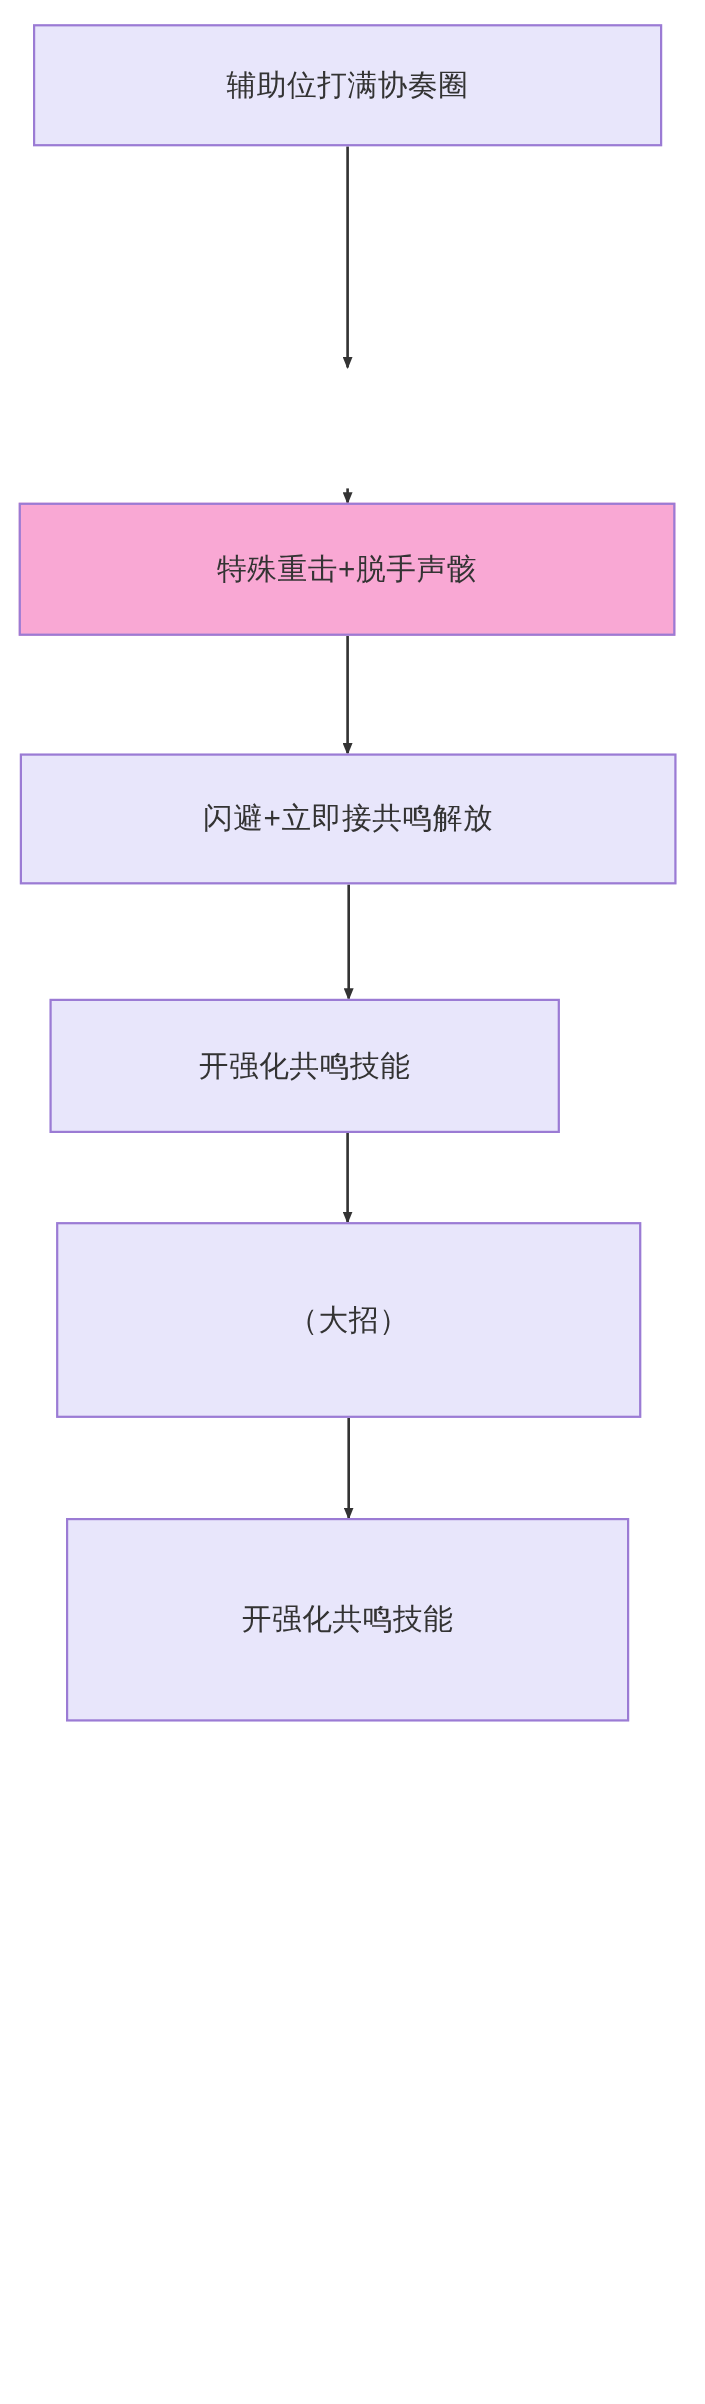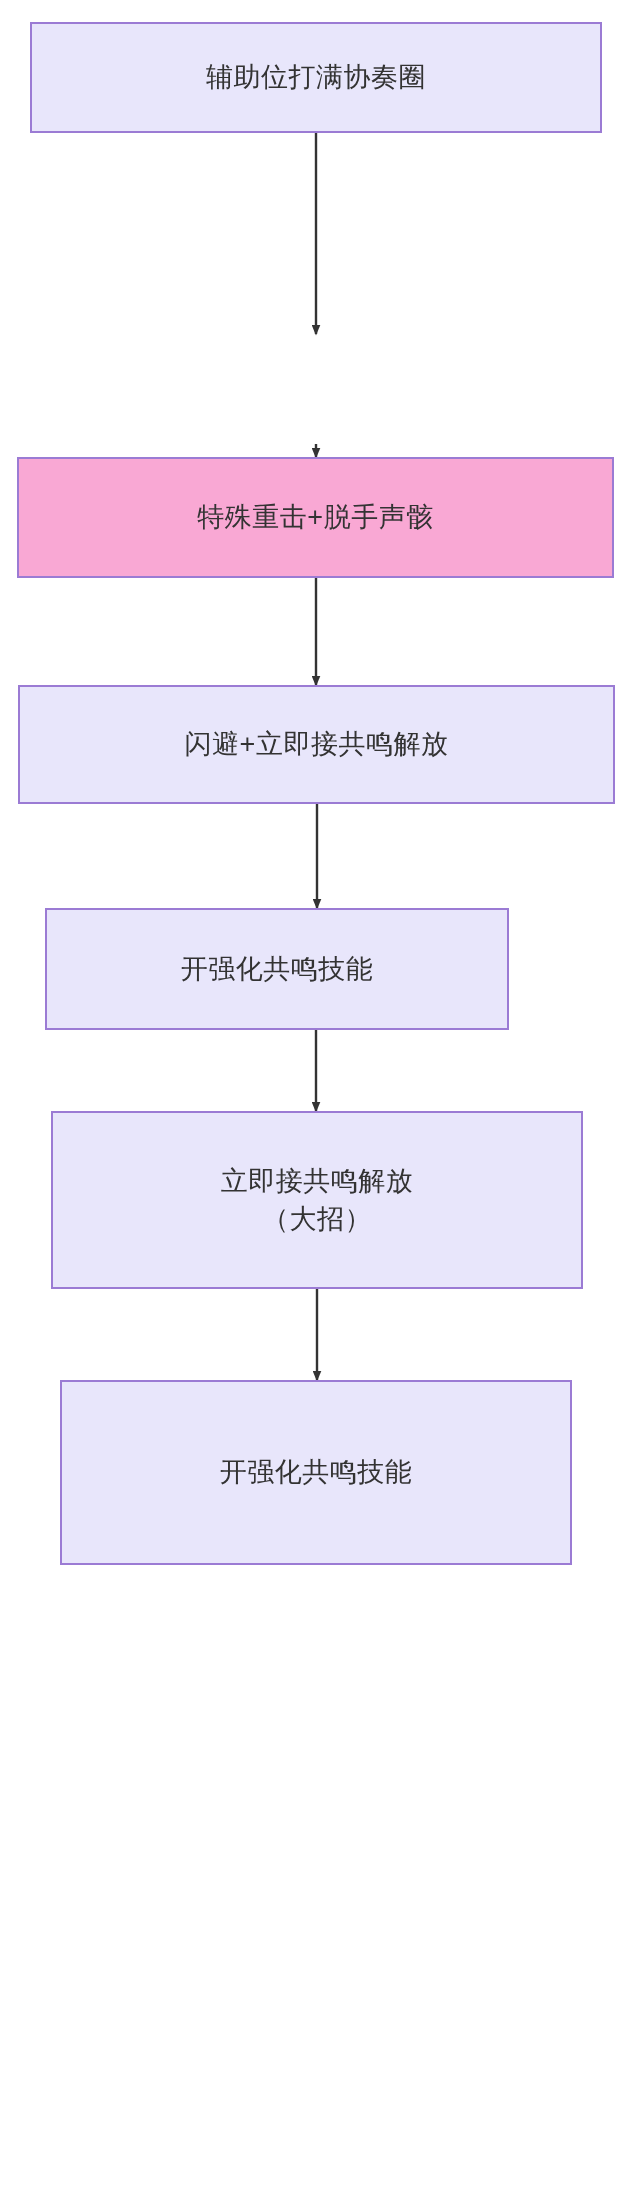--- a/index.html
+++ b/index.html
@@ -85,21 +85,20 @@
 
   <div class="node" style="left: 18px; top: 685px; width: 597px; height: 119px; background: rgb(232, 230, 251); border-color: rgb(155, 123, 212); color: rgb(51, 51, 51);">
     <span class="line">闪避+立即接共鸣解放</span>
   </div>
 
   <div class="node" style="left: 45px; top: 908px; width: 464px; height: 122px; background: rgb(232, 230, 251); border-color: rgb(155, 123, 212); color: rgb(51, 51, 51); text-align: center;">
     <span class="line">开强化共鸣技能</span>
   </div>
 
   <div class="node" style="left: 51px; top: 1111px; width: 532px; height: 178px; background: rgb(232, 230, 251); border-color: rgb(155, 123, 212); color: rgb(51, 51, 51);">
-    <span class="line">立即接共鸣解放</span>
     <span class="line">（大招）</span>
   </div>
 
   <div class="node" style="left: 60px; top: 1380px; width: 512px; height: 185px; background: rgb(232, 230, 251); border-color: rgb(155, 123, 212); color: rgb(51, 51, 51);">
     <span class="line">开强化共鸣技能</span>
   </div>
 
 </div>
 
 </body></html>

